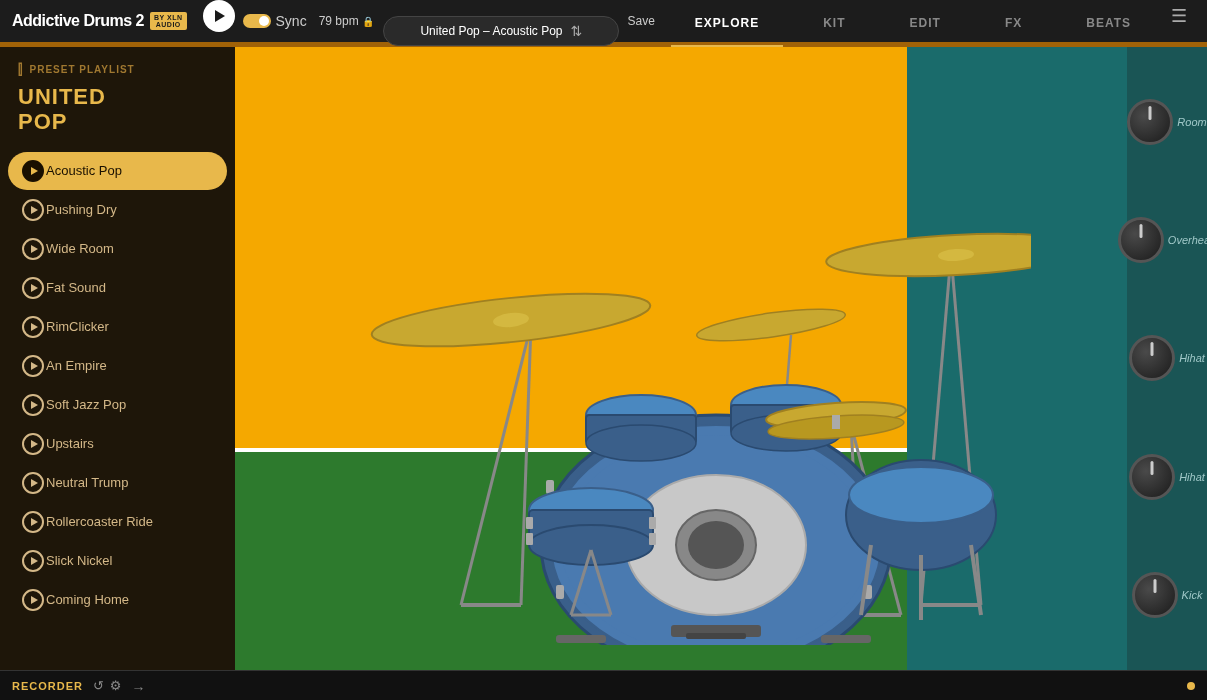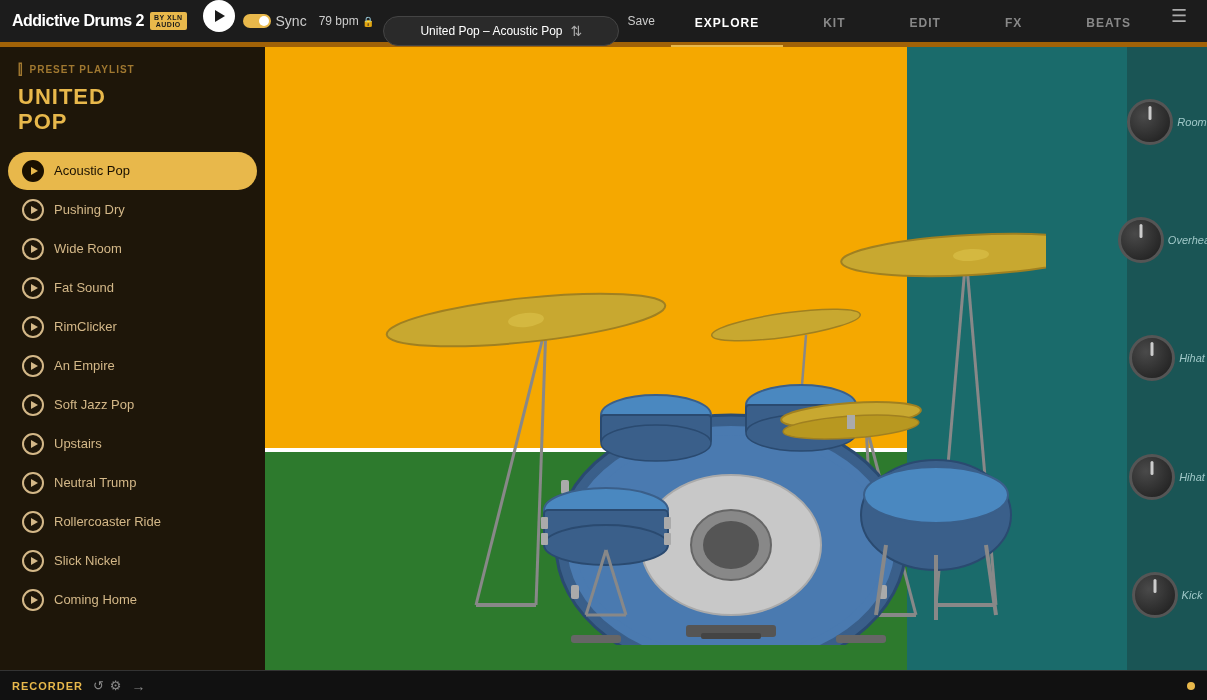--- a/index.html
+++ b/index.html
@@ -134,21 +134,21 @@
 
     
     .main-content {
       display: flex;
       height: calc(700px - 47px - 30px);
       position: relative;
     }
 
     
     .sidebar {
-      width: 265px;
+      width: 235px;
       background: rgba(30, 22, 8, 0.92);
       flex-shrink: 0;
       padding: 14px 0;
       overflow-y: auto;
       z-index: 5;
     }
     .sidebar::-webkit-scrollbar { width: 0; }
     .playlist-header {
       padding: 0 18px 12px;
     }
@@ -170,21 +170,21 @@
       font-size: 22px;
       font-weight: 800;
       letter-spacing: 1px;
       line-height: 1.15;
     }
     .preset-list {
       list-style: none;
       padding: 4px 0;
     }
     .preset-item {
-      display: flex; align-items: center; gap: 10px;
+      display: flex; align-items: center; gap: 2px;
       padding: 8px 14px;
       cursor: pointer;
       border-radius: 22px;
       margin: 1px 8px;
       color: #d4b888;
       font-size: 13px;
       font-weight: 500;
     }
     .preset-item.active {
       background: #e8b84b;

